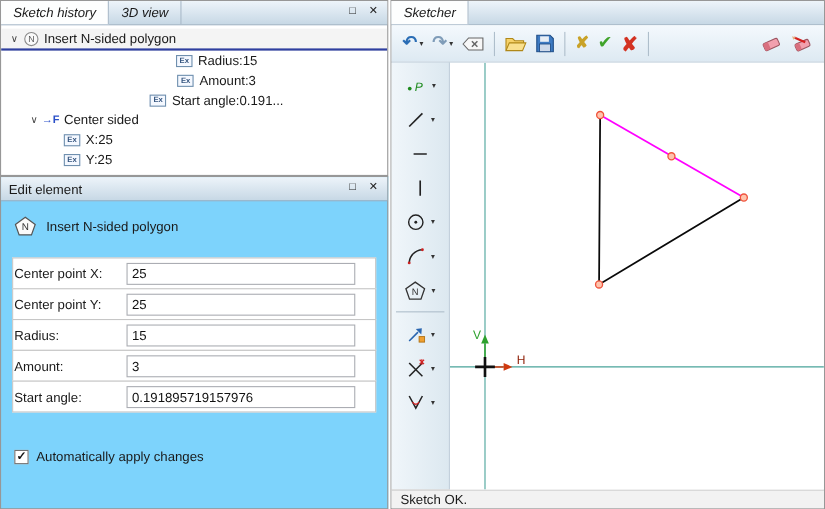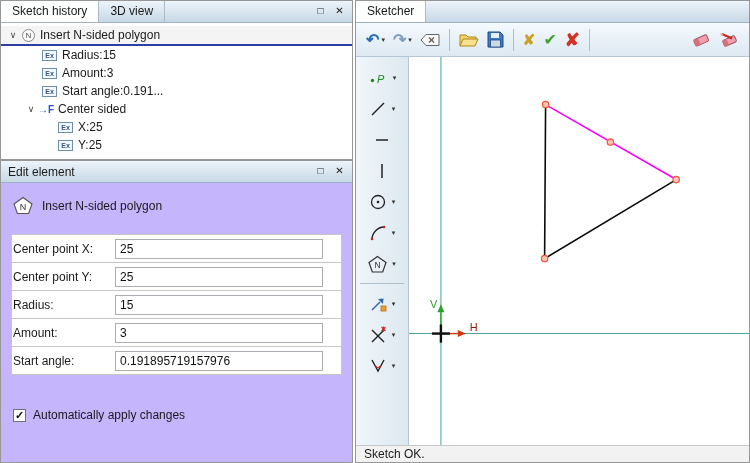--- a/index.html
+++ b/index.html
@@ -2,42 +2,42 @@
 <html><head>
 <meta charset="utf-8">
 <style>
   * { margin:0; padding:0; box-sizing:border-box; }
   html,body { width:750px; height:463px; }
   body { font-family:"Liberation Sans",sans-serif; background:#ffffff; }
   .app { position:relative; width:750px; height:463px; overflow:hidden; font-size:12px; color:#1a1a1a; background:#fff; }
 
   
   .tabbar { height:22px; flex:none; display:flex; background:linear-gradient(#edf4fa,#c7d8e5); border-bottom:1px solid #9db1c2; }
-  .tab { padding:0 11px; line-height:21px; border-right:1px solid #a9bac9; cursor:default; white-space:nowrap; }
+  .tab { padding:0 11px; line-height:21px; border-right:1px solid #a9bac9; cursor:default; white-space:nowrap;font-style:italic; }
   .tab.active { background:#fdfefe; }
   .winbtns { margin-left:auto; display:flex; align-items:center; padding-right:3px; }
   .winbtn { width:19px; height:17px; line-height:16px; text-align:center; font-size:10px; color:#222; cursor:default; }
   .titlebar { height:22px; display:flex; align-items:center; background:linear-gradient(#edf4fa,#c7d8e5); border-bottom:1px solid #9db1c2; padding-left:7px; }
 
   
   .history { position:absolute; left:0; top:0; width:353px; height:160px; border:1px solid #979797; background:#fff; display:flex; flex-direction:column; }
   .tree { padding-top:3px; flex:1; overflow:hidden; }
   .trow { height:18px; display:flex; align-items:center; white-space:nowrap; }
   .trow.root { padding-left:5px; background:#f4f4f4; border-bottom:2px solid #2f3f9f; height:20px; }
-  .ind2 { padding-left:41px; }
+  .ind2 { padding-left:41px;justify-content:center; }
   .indcp { padding-left:23px; }
   .ind3 { padding-left:57px; }
   .expander { width:14px; font-size:9px; color:#444; text-align:center; }
   .ncircle { width:13px; height:13px; border:1px solid #8a8a8a; border-radius:50%; font-size:8px; line-height:11px; text-align:center; color:#555; background:#fafafa; margin:0 5px 0 2px; }
   .exicon { width:15px; height:11px; border:1px solid #6f8fae; background:#f4f8ff; color:#35557f; font-size:7px; line-height:9px; text-align:center; margin-right:5px; font-weight:bold; flex:none; }
   .cpicon { color:#2b50c8; font-size:10px; font-weight:bold; margin-right:4px; }
   .tlabel { font-size:12px; }
 
   
-  .editpanel { position:absolute; left:0; top:160px; width:353px; height:303px; border:1px solid #979797; background:#c4b5fd; }
+  .editpanel { position:absolute; left:0; top:160px; width:353px; height:303px; border:1px solid #979797; background:#7dd3fc; }
   .editbody { padding:10px 10px 0 10px; }
   .edithead { display:flex; align-items:center; gap:9px; margin:3px 0 19px 2px; }
   .frow { position:relative; height:29px; background:#fff; border:1px solid #c6c6c6; margin-top:-1px; display:flex; align-items:center; padding-left:1px; }
   .frow.first { margin-top:0; }
   .flabel { font-size:12px; }
   .finput { position:absolute; left:103px; right:18px; height:20px; border:1px solid #abadb3; font:12px "Liberation Sans",sans-serif; padding:0 4px; background:#fff; color:#111; }
   .cbrow { margin-top:33px; display:flex; align-items:center; gap:7px; padding-left:2px; }
   .cbbox { width:13px; height:13px; border:1px solid #707070; background:#fff; font-size:11px; line-height:11px; text-align:center; color:#111; font-weight:bold; }
 
   

